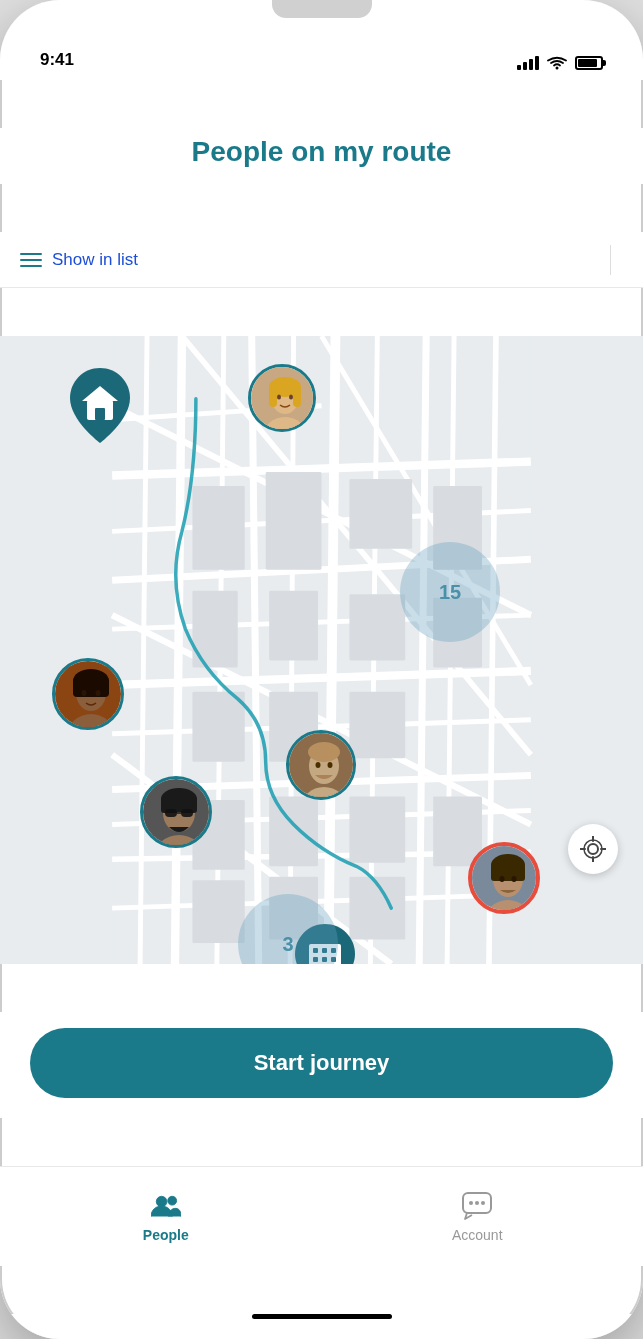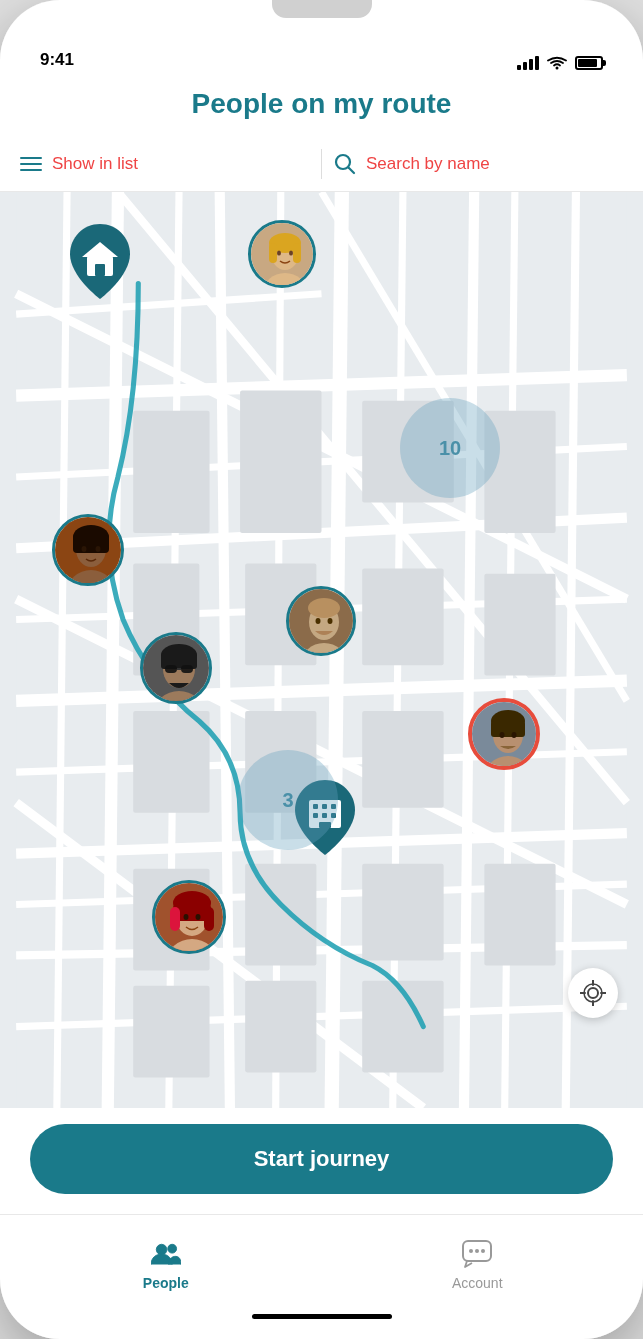--- a/index.html
+++ b/index.html
@@ -14,20 +14,21 @@
     .phone-frame {
       width: 643px;
       height: 1339px;
       background: #fff;
       border-radius: 60px;
       box-shadow: 0 20px 60px rgba(0,0,0,0.3), inset 0 0 0 2px #ccc;
       overflow: hidden;
       position: relative;
       display: flex;
       flex-direction: column;
+      gap: 48px;
     }
     
     .phone-top {
       background: #fff;
       height: 80px;
       display: flex;
       align-items: flex-end;
       justify-content: space-between;
       padding: 0 40px 10px;
       position: relative;
@@ -146,21 +147,21 @@
     }
     .toolbar-right {
       display: flex;
       align-items: center;
       gap: 10px;
       flex: 1;
       cursor: pointer;
     }
     .toolbar-label {
       font-size: 17px;
-      color: #ef4444;
+      color: #1d4ed8;
       font-weight: 400;
     }
     
     .map-container {
       flex: 1;
       position: relative;
       overflow: hidden;
       background: #e8ecef;
     }
     
@@ -336,27 +337,20 @@
   <div class="toolbar">
     <div class="toolbar-left">
       <div class="hamburger-icon">
         <div class="hamburger-line"></div>
         <div class="hamburger-line"></div>
         <div class="hamburger-line"></div>
       </div>
       <span class="toolbar-label">Show in list</span>
     </div>
     <div class="toolbar-divider"></div>
-    <div class="toolbar-right">
-      <svg width="22" height="22" viewBox="0 0 22 22" fill="none">
-        <circle cx="9" cy="9" r="7" stroke="#1a7a8a" stroke-width="2.2"></circle>
-        <line x1="14.5" y1="14.5" x2="20" y2="20" stroke="#1a7a8a" stroke-width="2.2" stroke-linecap="round"></line>
-      </svg>
-      <span class="toolbar-label">Search by name</span>
-    </div>
   </div>
 
   <div class="map-container">
 
     <svg class="map-svg" viewBox="0 0 600 900" xmlns="http://www.w3.org/2000/svg">
       <rect width="600" height="900" fill="#e8ecef"></rect>
 
       <line x1="0" y1="200" x2="600" y2="180" stroke="#fff" stroke-width="12"></line>
       <line x1="0" y1="350" x2="600" y2="320" stroke="#fff" stroke-width="10"></line>
       <line x1="0" y1="500" x2="600" y2="480" stroke="#fff" stroke-width="12"></line>
@@ -525,21 +519,21 @@
         <rect x="15" y="24" width="10" height="24" rx="5" fill="#DC143C"></rect>
         <rect x="49" y="24" width="10" height="24" rx="5" fill="#8B0000"></rect>
 
         <ellipse cx="31" cy="34" rx="2.5" ry="3" fill="#2a1000"></ellipse>
         <ellipse cx="43" cy="34" rx="2.5" ry="3" fill="#2a1000"></ellipse>
         <path d="M31 44 Q37 49 43 44" stroke="#8B4513" stroke-width="1.5" fill="none"></path>
       </svg>
     </div>
 
     <div class="cluster-bubble" style="top:206px; left:400px; width:100px; height:100px;">
-      <span>10</span>
+      <span>15</span>
     </div>
 
     <div class="cluster-bubble" style="top:558px; left:238px; width:100px; height:100px;">
       <span>3</span>
     </div>
 
     <div class="location-btn">
       <svg width="26" height="26" viewBox="0 0 26 26" fill="none">
         <circle cx="13" cy="13" r="5" stroke="#444" stroke-width="2"></circle>
         <circle cx="13" cy="13" r="9" stroke="#444" stroke-width="1.5"></circle>

